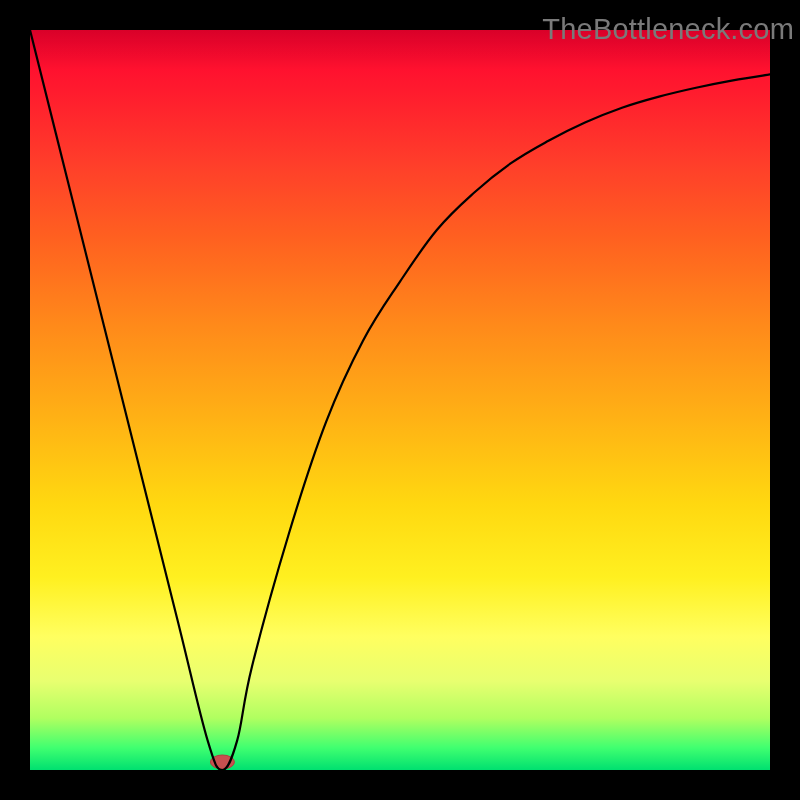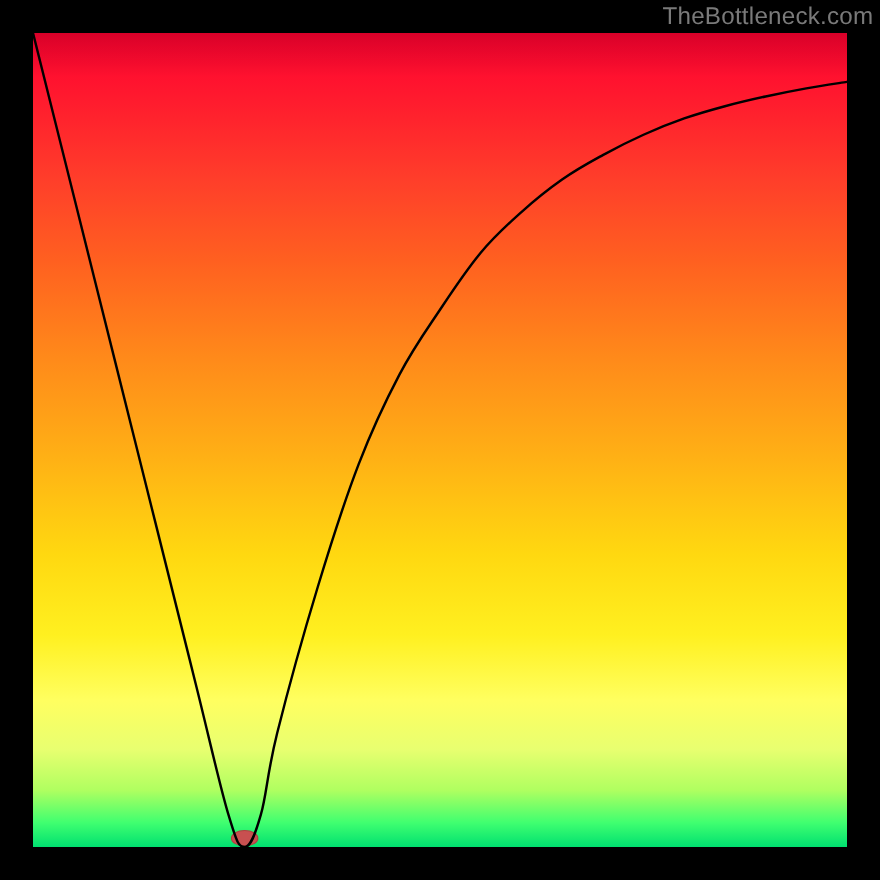--- a/index.html
+++ b/index.html
@@ -12,24 +12,24 @@
     font-family: Arial, Helvetica, sans-serif;
   }
   .frame {
     position: relative;
     width: 800px;
     height: 800px;
     background: #000;
   }
   .watermark {
     position: absolute;
-    top: 2px;
+    top: 13px;
     right: 6px;
     color: #7a7a7a;
-    font-size: 22px;
+    font-size: 29px;
     font-weight: 500;
     letter-spacing: 0.2px;
     z-index: 20;
     text-align: center;
   }
   .plot-area {
     position: absolute;
     left: 30px;
     top: 30px;
     width: 740px;

